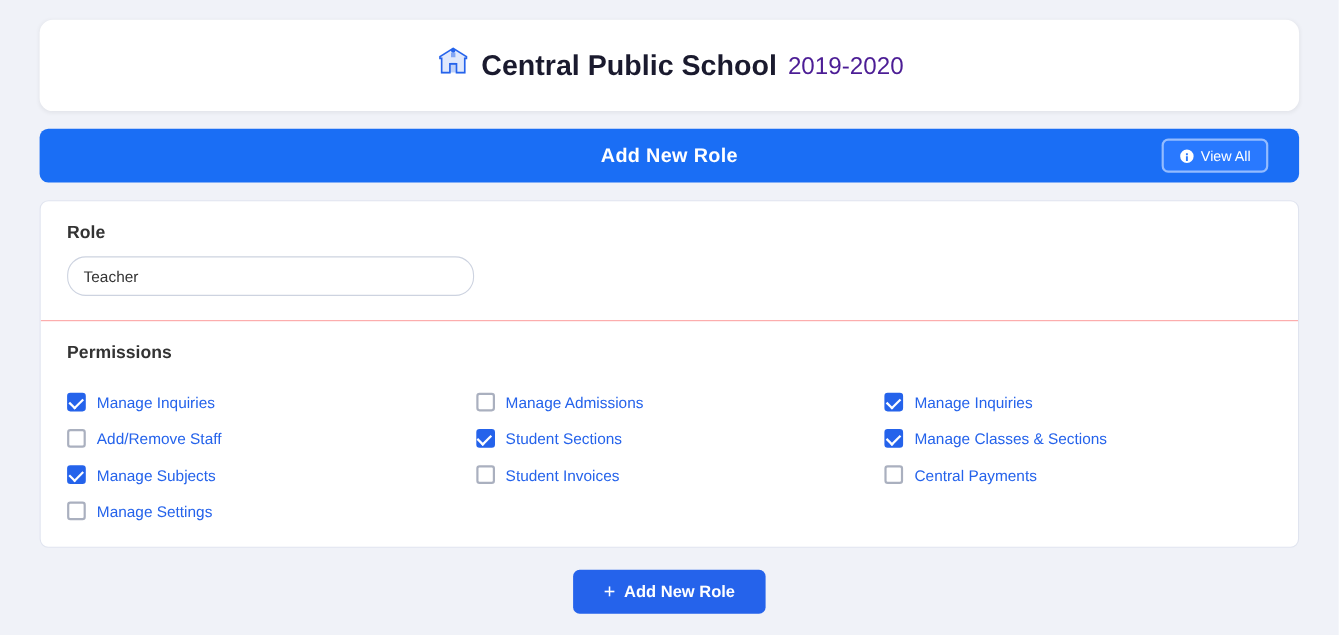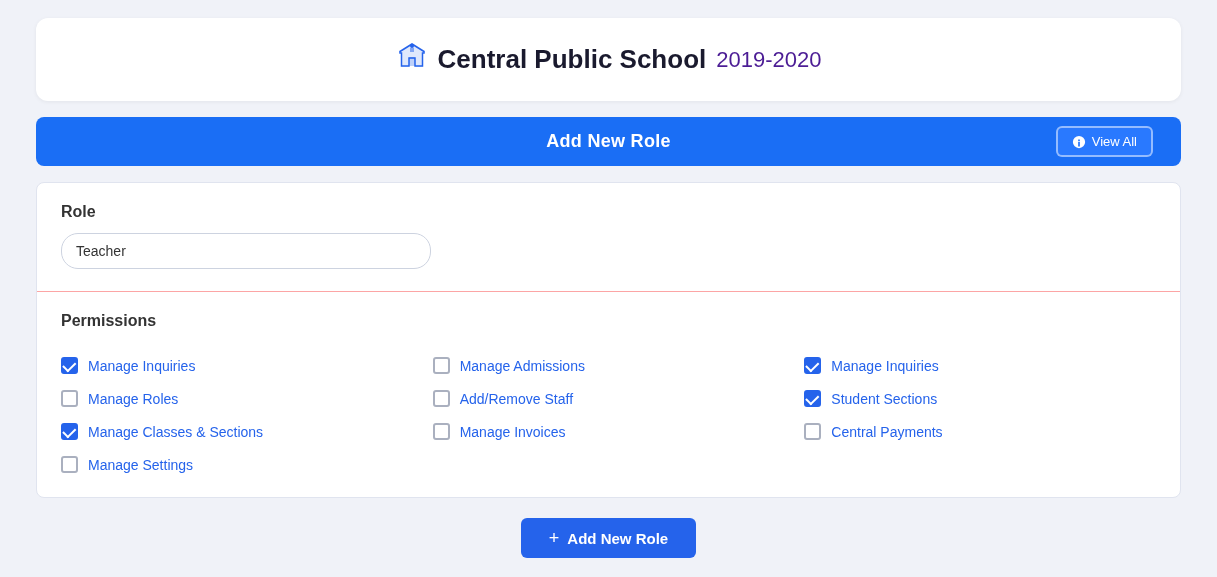--- a/index.html
+++ b/index.html
@@ -227,37 +227,37 @@
           <div class="perm-item">
             <div class="perm-checkbox"></div>
             <span class="perm-label">Manage Admissions</span>
           </div>
           <div class="perm-item">
             <div class="perm-checkbox checked"></div>
             <span class="perm-label">Manage Inquiries</span>
           </div>
           <div class="perm-item">
             <div class="perm-checkbox"></div>
-            <span class="perm-label">Manage Roles</span>
-          </div>
-          <div class="perm-item">
-            <div class="perm-checkbox"></div>
             <span class="perm-label">Add/Remove Staff</span>
           </div>
           <div class="perm-item">
             <div class="perm-checkbox checked"></div>
             <span class="perm-label">Student Sections</span>
           </div>
           <div class="perm-item">
             <div class="perm-checkbox checked"></div>
             <span class="perm-label">Manage Classes &amp; Sections</span>
           </div>
           <div class="perm-item">
-            <div class="perm-checkbox"></div>
-            <span class="perm-label">Manage Invoices</span>
+            <div class="perm-checkbox checked"></div>
+            <span class="perm-label">Manage Subjects</span>
+          </div>
+          <div class="perm-item">
+            <div class="perm-checkbox"></div>
+            <span class="perm-label">Student Invoices</span>
           </div>
           <div class="perm-item">
             <div class="perm-checkbox"></div>
             <span class="perm-label">Central Payments</span>
           </div>
           <div class="perm-item">
             <div class="perm-checkbox"></div>
             <span class="perm-label">Manage Settings</span>
           </div>
         </div>

